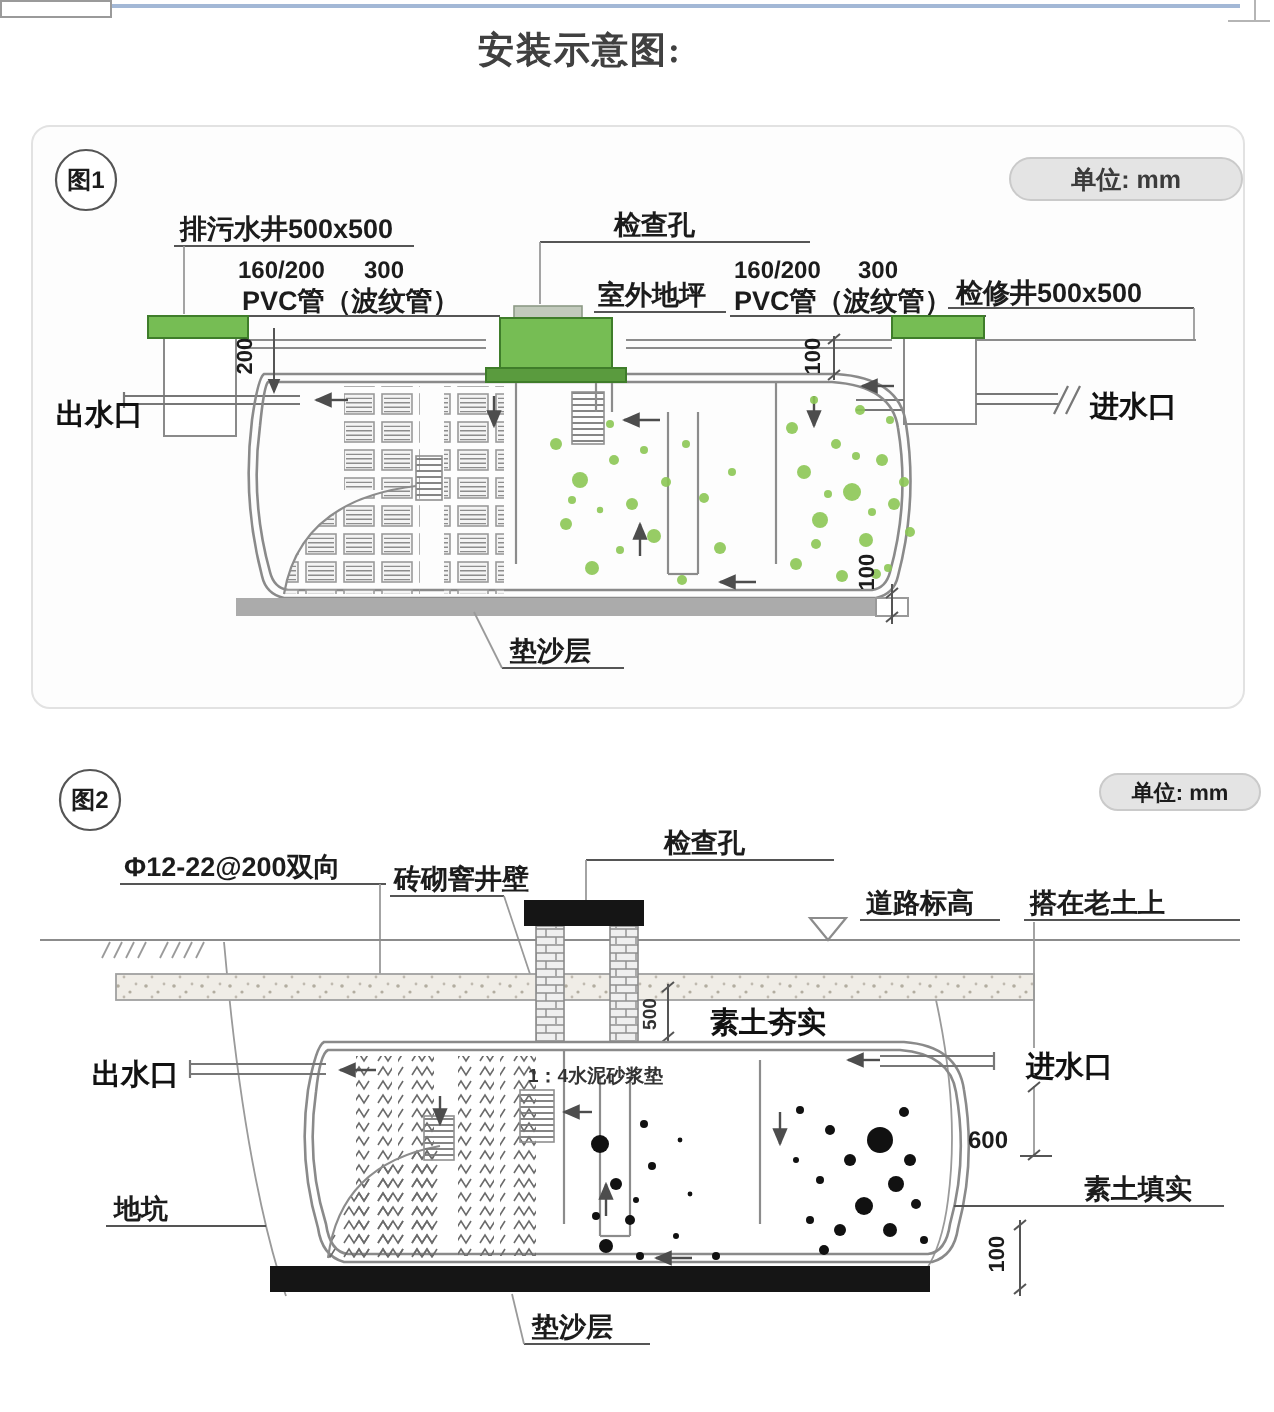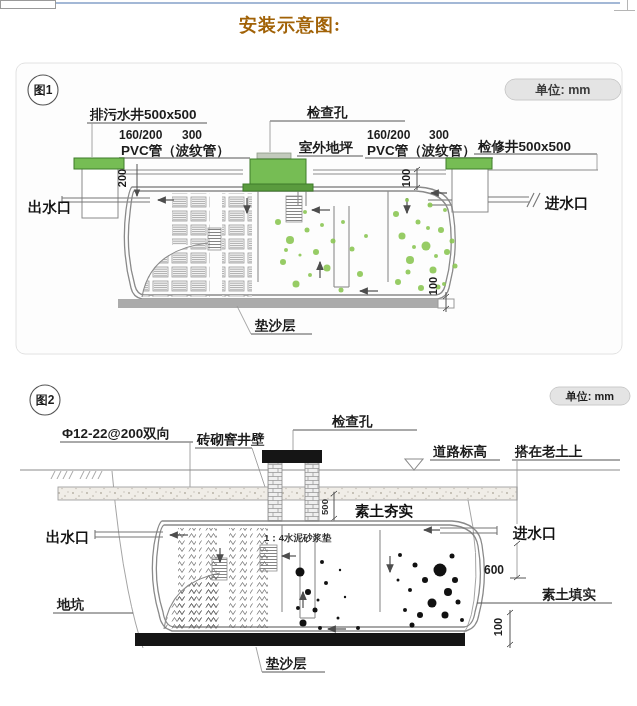--- a/index.html
+++ b/index.html
@@ -1,19 +1,19 @@
 <!DOCTYPE html>
 <html><head>
 <meta charset="utf-8">
 <style>
   html,body{margin:0;padding:0;background:#fff;}
   #page{position:relative;width:637px;height:706px;background:#ffffff;overflow:hidden;
         font-family:"Liberation Sans",sans-serif;}
   #title{position:absolute;left:0;top:13px;width:580px;text-align:center;
-         font-family:Liberation Serif, serif;font-weight:bold;font-size:18px;color:#a16207;
+         font-family:Liberation Serif, serif;font-weight:bold;font-size:18px;color:#404040;
          letter-spacing:1px;}
   .deco-blue{position:absolute;left:55px;top:2px;width:565px;height:2px;background:#a3b8d6;}
   .deco-box{position:absolute;left:0;top:0;width:54px;height:7px;border:1px solid #9a9a9a;background:#fff;}
   .deco-corner-v{position:absolute;left:627px;top:0;width:1px;height:11px;background:#b5b5b5;}
   .deco-corner-h{position:absolute;left:614px;top:10px;width:21px;height:1px;background:#b5b5b5;}
   svg{position:absolute;left:0;top:0;}
   .t14{font:bold 13.5px "Liberation Sans",sans-serif;fill:#1c1c1c;}
   .t15{font:bold 14.5px "Liberation Sans",sans-serif;fill:#111;}
   .t12{font:bold 12px "Liberation Sans",sans-serif;fill:#1c1c1c;}
   .t11{font:bold 11px "Liberation Sans",sans-serif;fill:#1c1c1c;}

